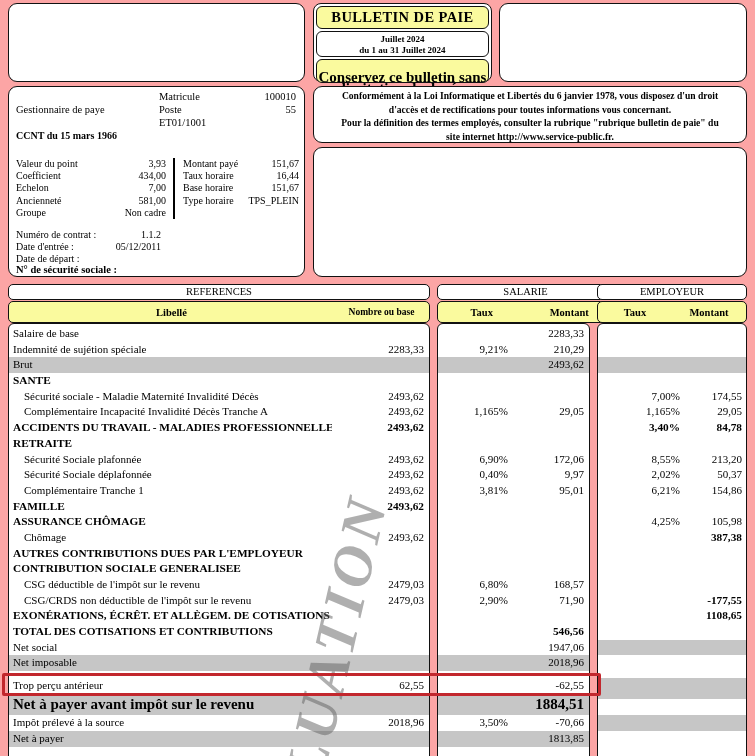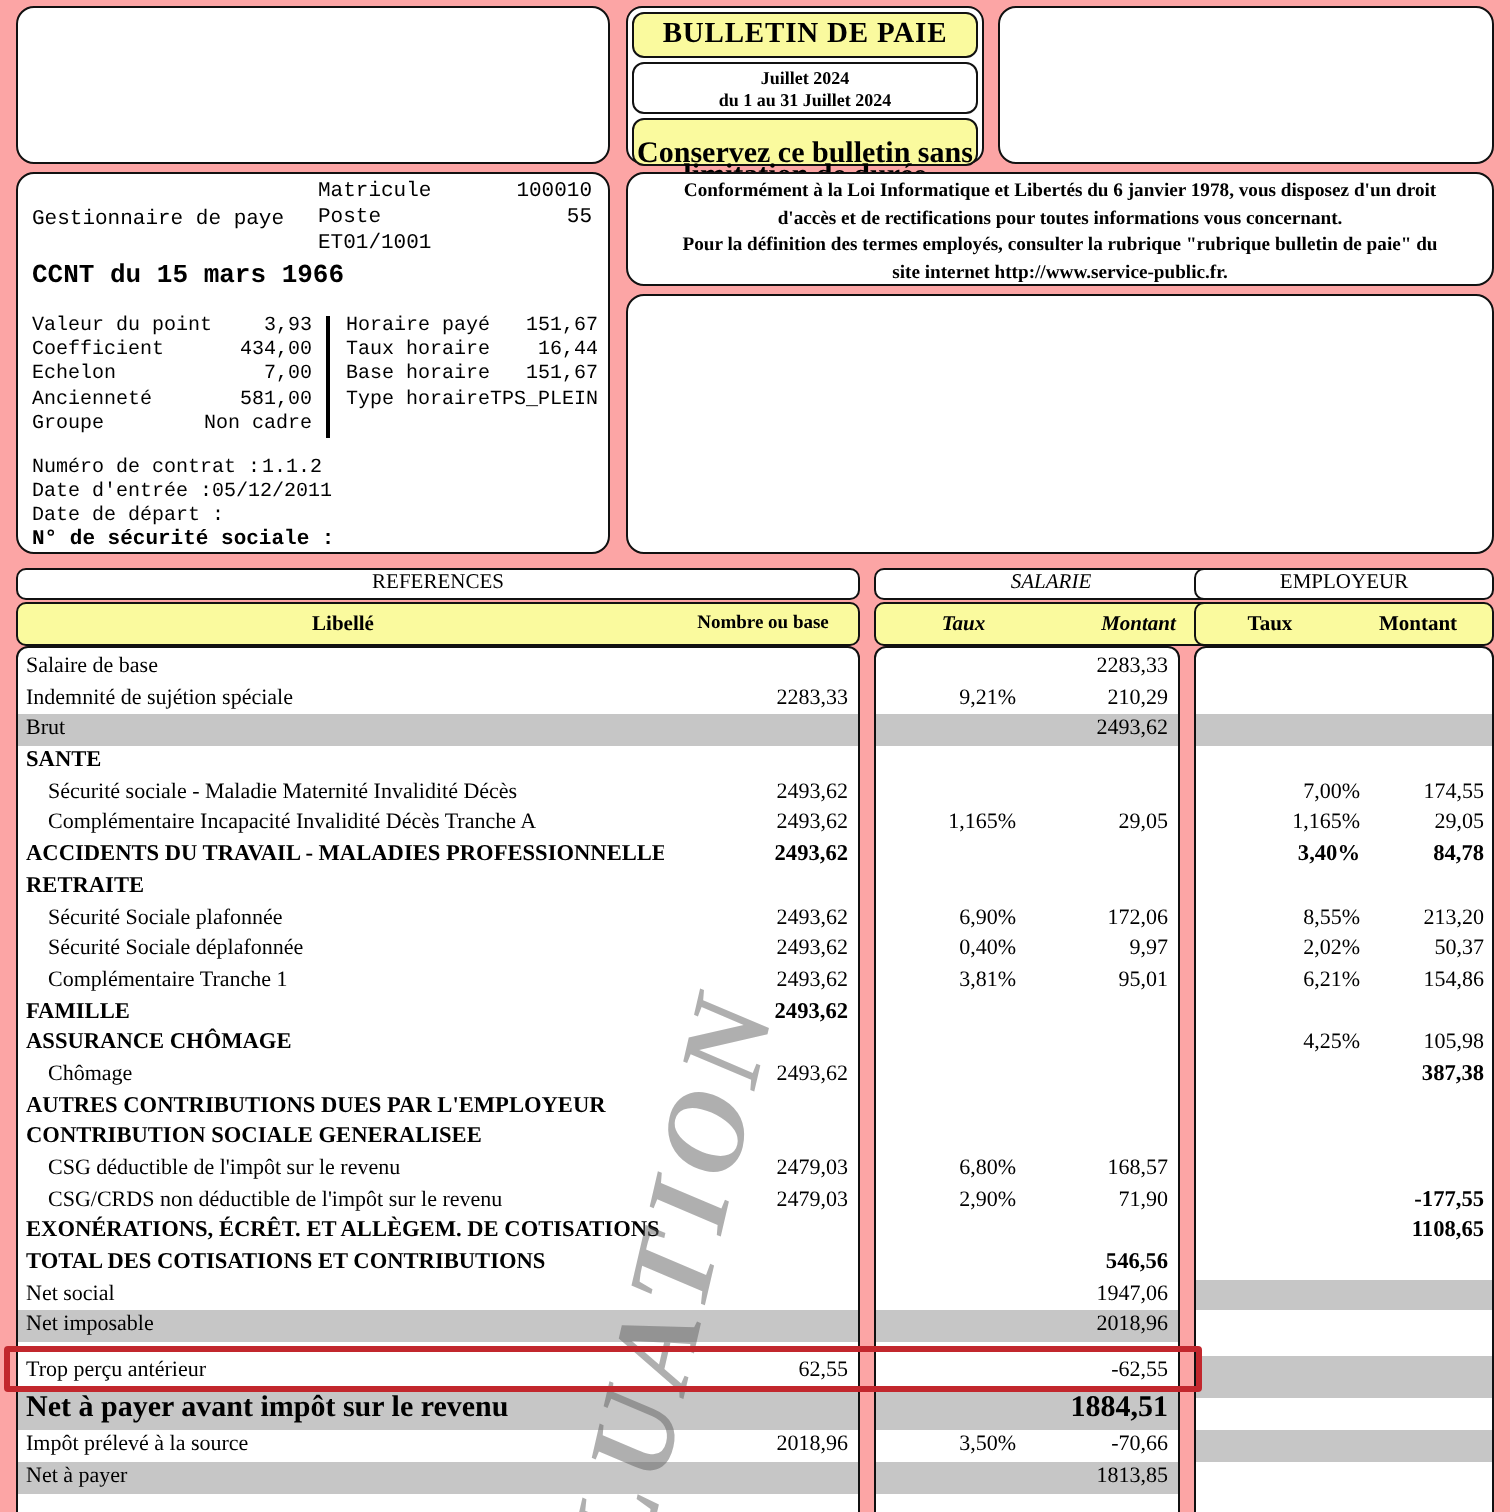--- a/index.html
+++ b/index.html
@@ -16,40 +16,40 @@
   #b-title{height:23px;background:var(--yl);font-weight:bold;font-size:14.5px;line-height:21px;letter-spacing:.4px;}
   #b-dates{height:26px;margin-top:2px;font-weight:bold;font-size:9px;line-height:11px;padding-top:2px;}
   #b-notice{height:24px;margin-top:2px;background:var(--yl);font-weight:bold;font-size:15px;line-height:10.5px;padding-top:12px;}
 
   
   #employee{left:8px;top:86px;width:297px;height:191px;}
   #legal{left:313px;top:86px;width:434px;height:57px;text-align:center;font-weight:bold;
          font-size:9.6px;line-height:13.6px;padding:2px 22px;}
   #empty2{left:313px;top:147px;width:434px;height:130px;}
 
-  #employee .item{position:absolute;box-sizing:border-box;font-family:Liberation Mono, monospace;}
+  #employee .item{position:absolute;box-sizing:border-box;}
   #gest{left:7px;top:17px;font-size:10.5px;}
   #matrows{left:150px;top:3px;right:8px;}
   #matrows .prow{height:13px;line-height:13px;font-size:10.5px;}
-  #ccnt{left:7px;top:43px;font-weight:bold;font-size:13px;}
+  #ccnt{left:7px;top:43px;font-weight:bold;font-size:10px;}
   #paramwrap{left:7px;top:71px;right:5px;display:flex;}
   #params-left{width:150px;border-right:2px solid #000;padding-right:7px;}
   #params-right{flex:1;padding-left:8px;}
   .prow{display:flex;justify-content:space-between;height:12.2px;line-height:12.2px;font-size:10px;}
   .prow span{white-space:nowrap;}
   #contract{left:7px;top:142px;width:145px;}
   #ssn{left:7px;top:177px;font-weight:bold;font-size:10.5px;}
 
   
   .hdr-title{position:absolute;top:284px;height:16px;border:1.2px solid #111;border-radius:5px;background:#fff;
              text-align:center;font-size:10.5px;line-height:14px;box-sizing:border-box;z-index:2;}
   .hdr-sub{position:absolute;top:301px;height:22px;border:1.2px solid #111;border-radius:5px;background:var(--yl);
            box-sizing:border-box;display:flex;align-items:center;font-weight:bold;font-size:10.5px;z-index:2;}
   #h-refs,#hs-refs{left:8px;width:422px;}
-  #h-sal,#hs-sal{left:437px;width:177px;font-style:italic;}
+  #h-sal,#hs-sal{left:437px;width:177px;}
   #h-emp,#hs-emp{left:597px;width:150px;}
   .sub-lib{flex:1;text-align:center;}
   .sub-base{width:95px;text-align:center;font-size:9.5px;line-height:10px;font-weight:bold;}
   .sub-half{width:50%;text-align:center;}
 
   
   .tcol{position:absolute;top:323px;height:436px;border:1.2px solid #111;border-radius:6px 6px 0 0;
         background:#fff;box-sizing:border-box;padding-top:2px;z-index:2;overflow:hidden;}
   #col-refs{left:8px;width:422px;}
   #col-sal{left:437px;width:153px;}
@@ -127,21 +127,21 @@
             <span>Ancienneté</span>
             <span>581,00</span>
           </div>
           <div class="prow">
             <span>Groupe</span>
             <span>Non cadre</span>
           </div>
         </div>
       <div id="params-right">
           <div class="prow">
-            <span>Horaire payé</span>
+            <span>Montant payé</span>
             <span>151,67</span>
           </div>
           <div class="prow">
             <span>Taux horaire</span>
             <span>16,44</span>
           </div>
           <div class="prow">
             <span>Base horaire</span>
             <span>151,67</span>
           </div>

